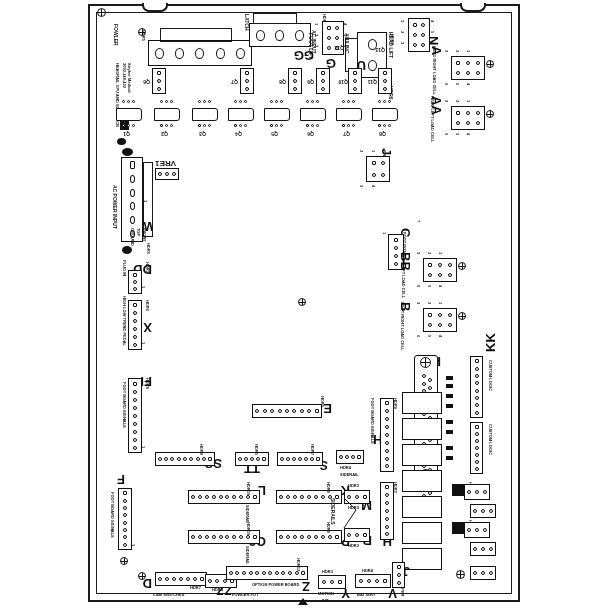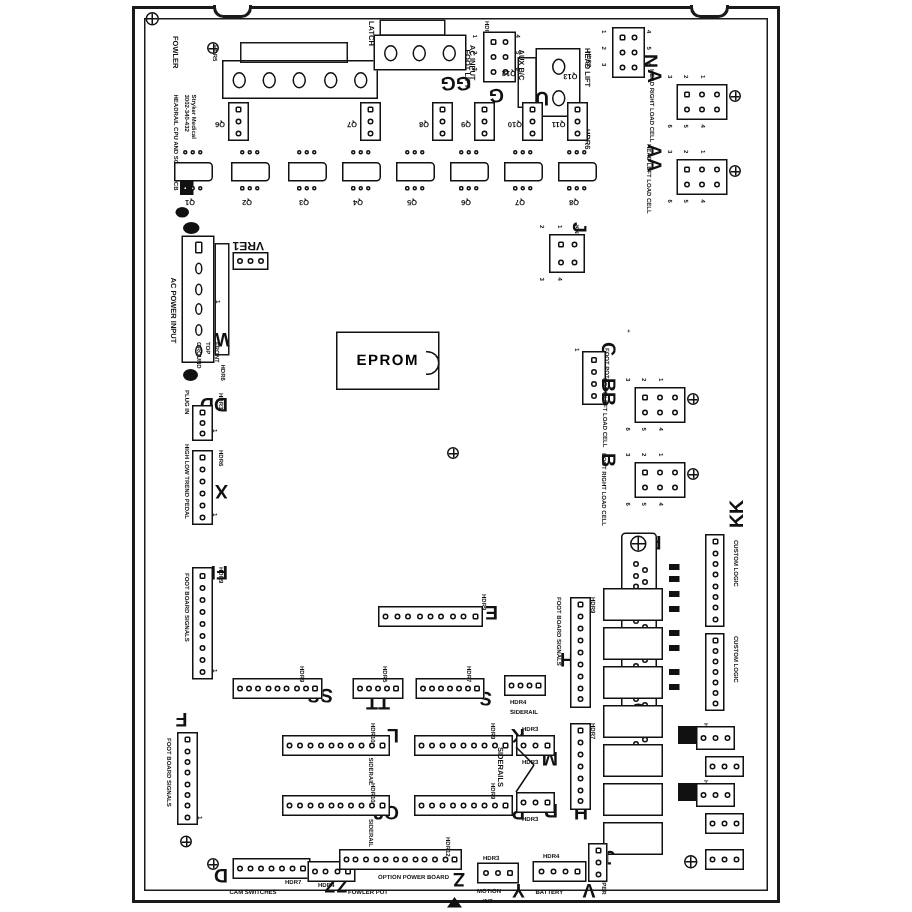--- a/index.html
+++ b/index.html
@@ -366,24 +366,20 @@
   <div class="dot" style="left:122px;top:148px;width:11px;height:8px;"></div>
   <div class="dot" style="left:122px;top:246px;width:10px;height:8px;"></div>
 
   <div class="lbl med r180" style="left:176px;top:167px;">VRE1</div>
   <div class="conn" style="left:155px;top:168px;width:24px;height:12px;justify-content:space-around;">
     <div class="pin"></div>
       <div class="pin"></div>
       <div class="pin"></div>
   </div>
 
-  <div class="eprom" style="left:224px;top:221px;width:69px;height:39px;">
-    <span>EPROM</span>
-    <span class="notchr"></span>
-  </div>
 
   <div class="lbl bigger r180" style="left:152px;top:276px;">DD</div>
   <div class="lbl xs r90" style="left:126px;top:260px;">PLUG IN</div>
   <div class="conn vert" style="left:128px;top:270px;width:14px;height:24px;justify-content:space-around;align-items:center;">
     <div class="pin sq"></div>
       <div class="pin"></div>
       <div class="pin"></div>
   </div>
   <div class="lbl xs r90" style="left:145px;top:286px;">1</div>
   <div class="lbl xs r90" style="left:149px;top:262px;">HDR3</div>

